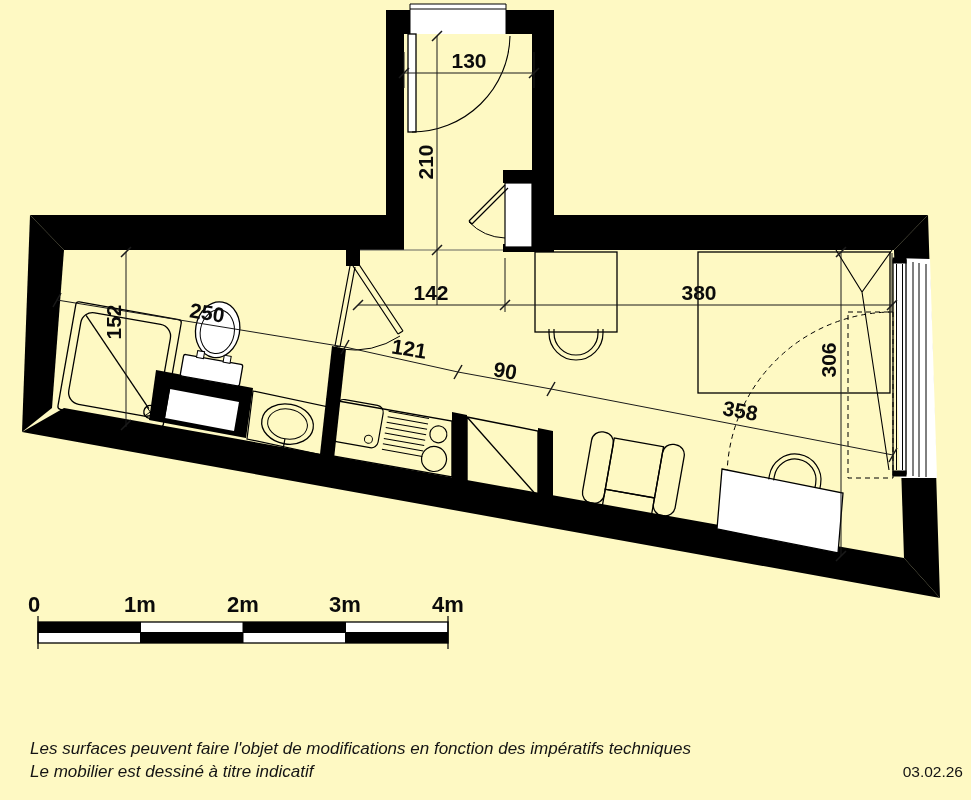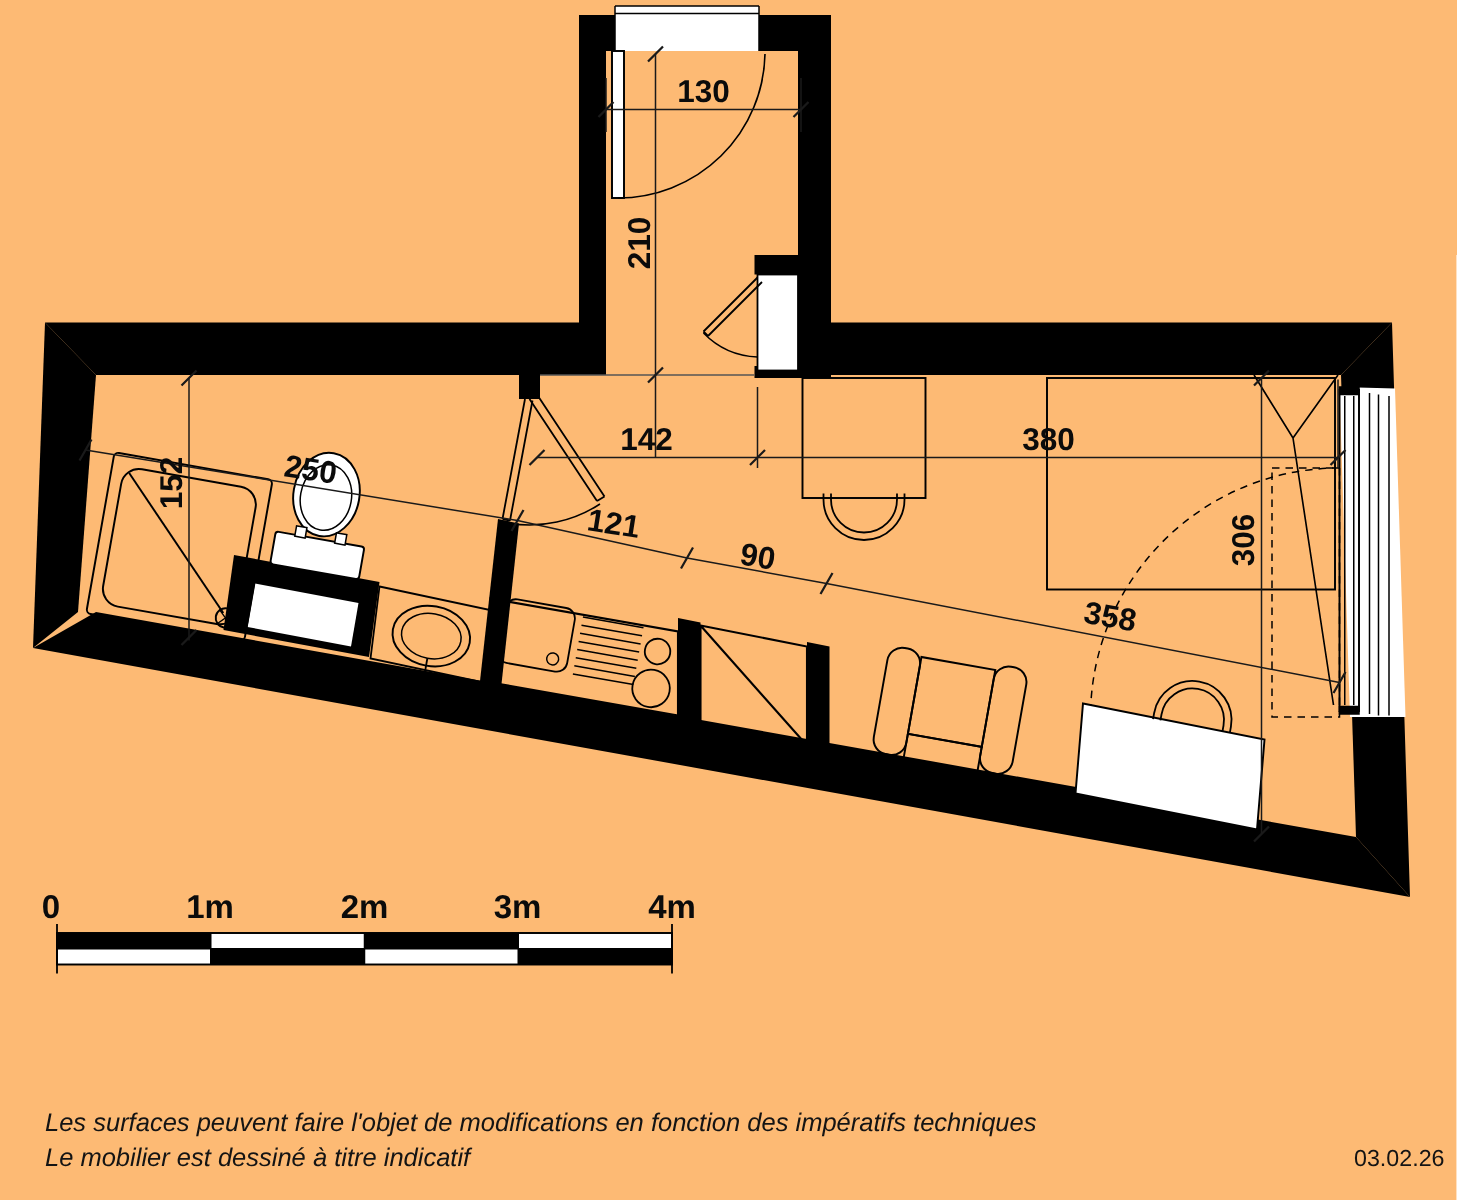--- a/index.html
+++ b/index.html
@@ -1,17 +1,17 @@
 <!DOCTYPE html>
 <html><head>
 <meta charset="utf-8">
 <style>
   html,body{margin:0;padding:0;background:#fff;}
   #stage{
-    position:relative;width:971px;height:800px;background:#fdba74;overflow:hidden;
+    position:relative;width:971px;height:800px;background:#fef9c3;overflow:hidden;
     font-family:"Liberation Sans", sans-serif;
   }
   svg text{
     font-family:"Liberation Sans", sans-serif;
     fill:#0b0b0b;
   }
   .dim{font-size:21px;font-weight:700;}
   .scaletxt{font-size:22px;font-weight:700;}
   .note{font-size:17px;font-style:italic;fill:#141414;}
   .datetxt{font-size:15.5px;fill:#141414;}

